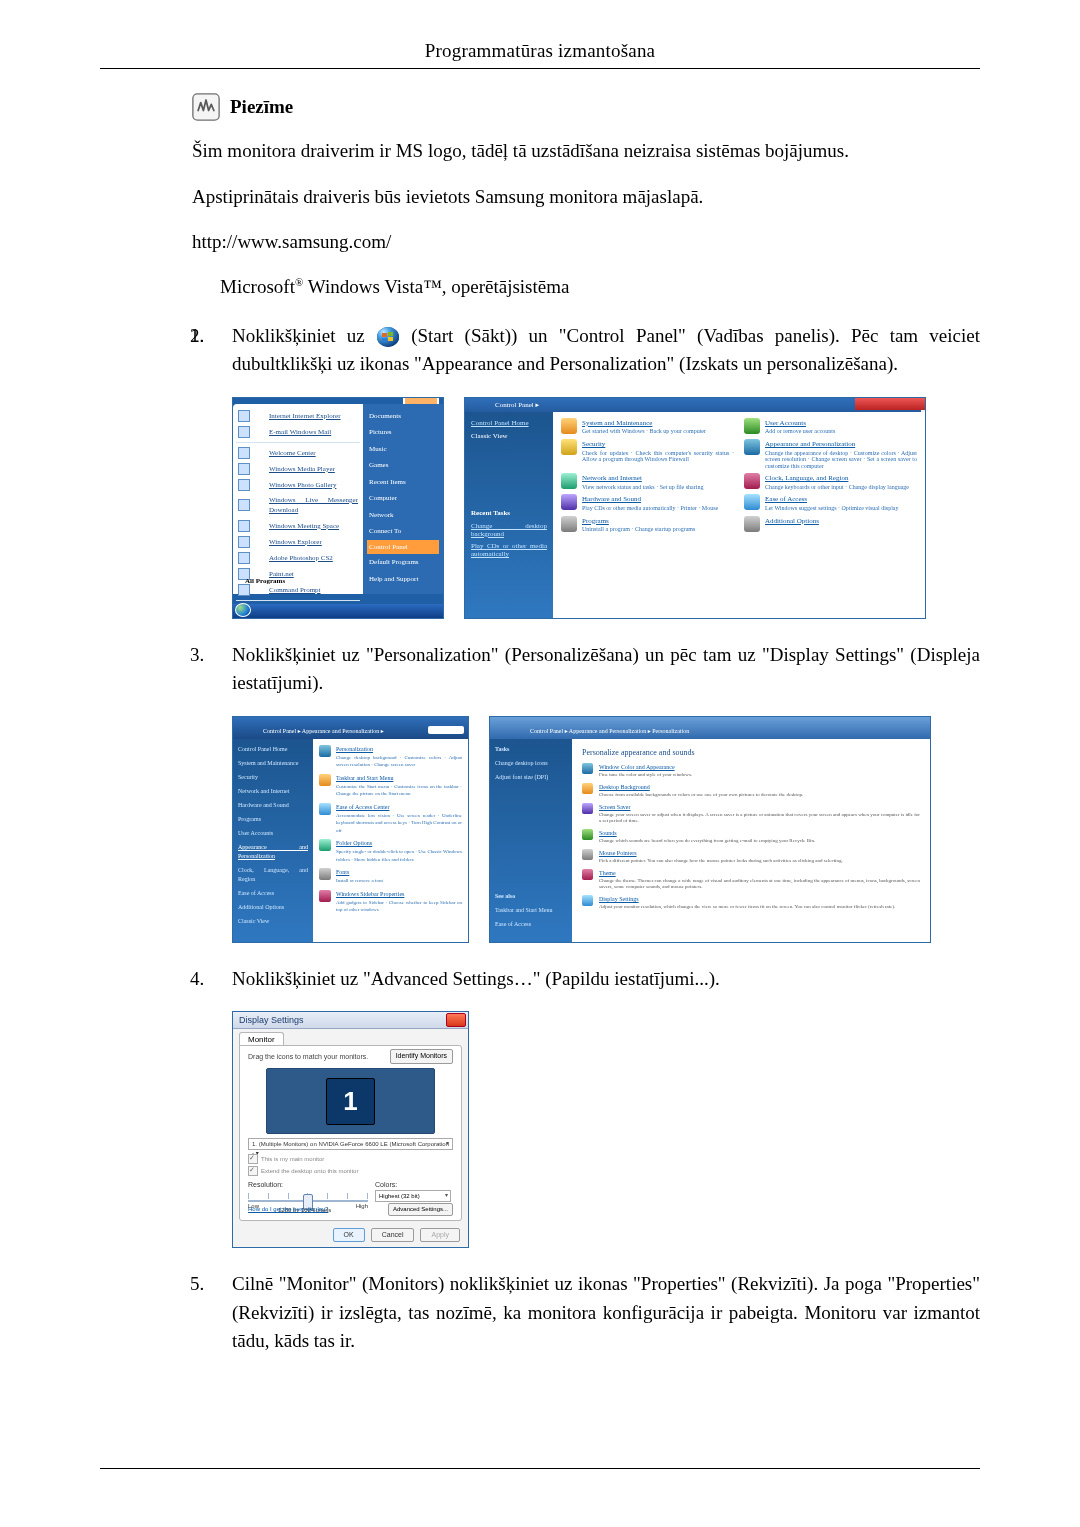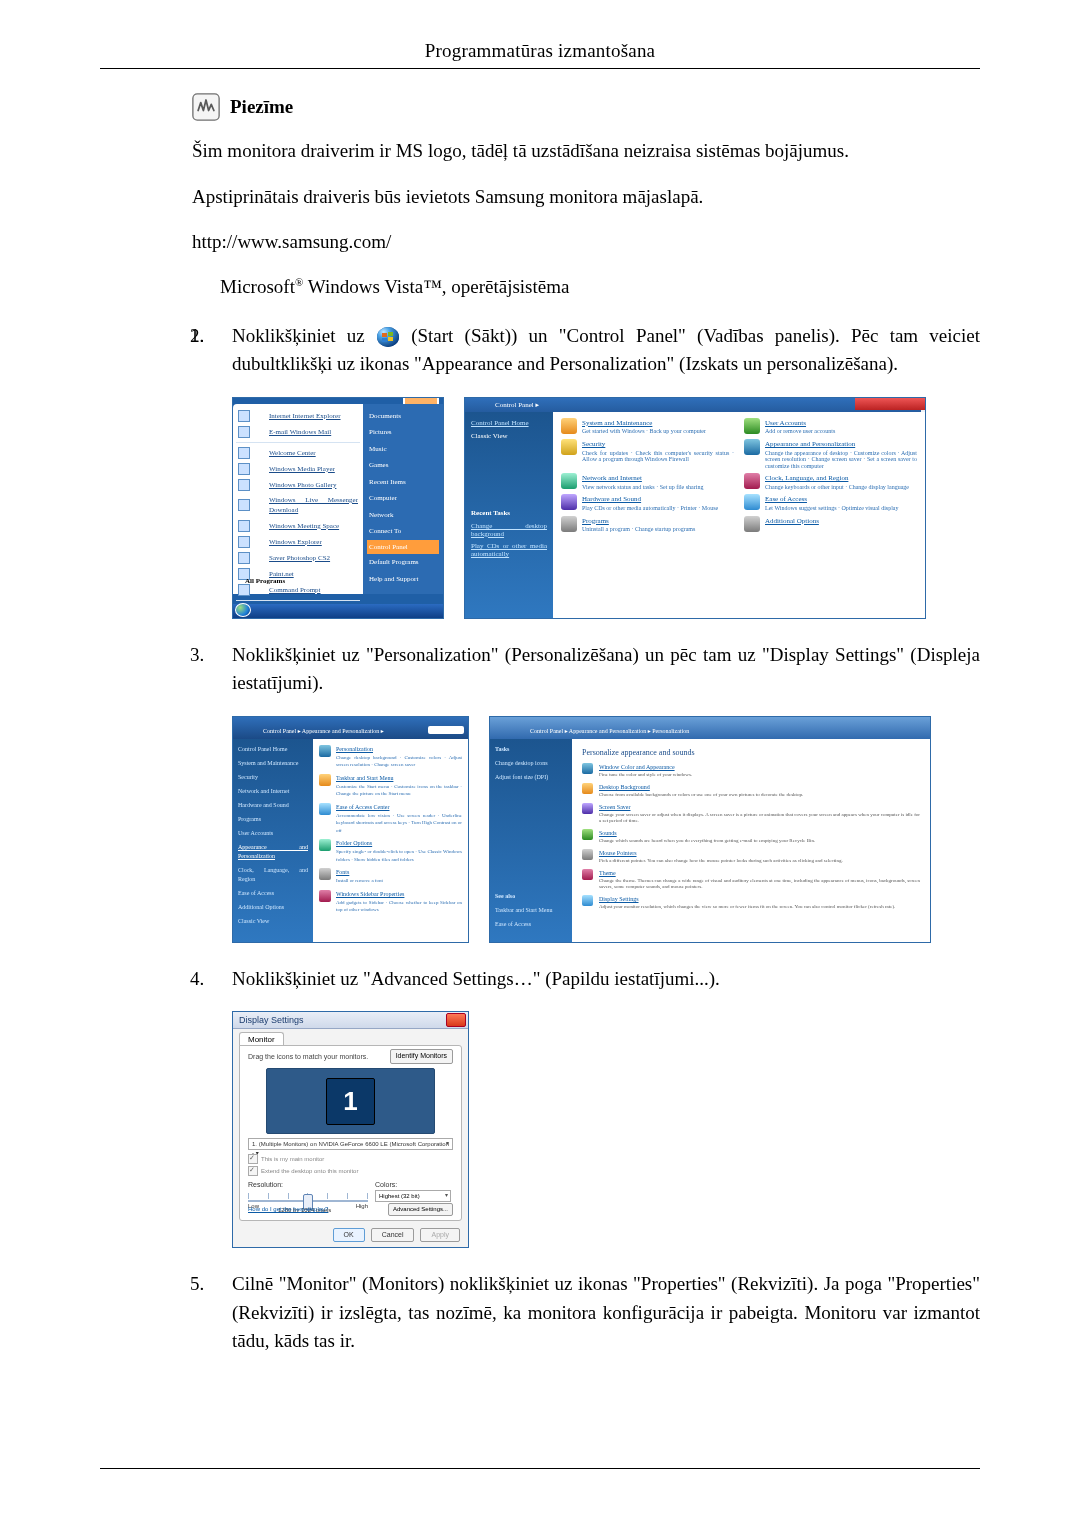--- a/index.html
+++ b/index.html
@@ -347,21 +347,21 @@
             <div class="start-item">
                 <span class="sq"></span>
                 <span>Windows Meeting Space</span>
               </div>
             <div class="start-item">
                 <span class="sq"></span>
                 <span>Windows Explorer</span>
               </div>
             <div class="start-item">
                 <span class="sq"></span>
-                <span>Saver Photoshop CS2</span>
+                <span>Adobe Photoshop CS2</span>
               </div>
             <div class="start-item">
                 <span class="sq"></span>
                 <span>Paint.net</span>
               </div>
             <div class="start-item">
                 <span class="sq"></span>
                 <span>Command Prompt</span>
               </div>
             <div class="start-sep"></div>

